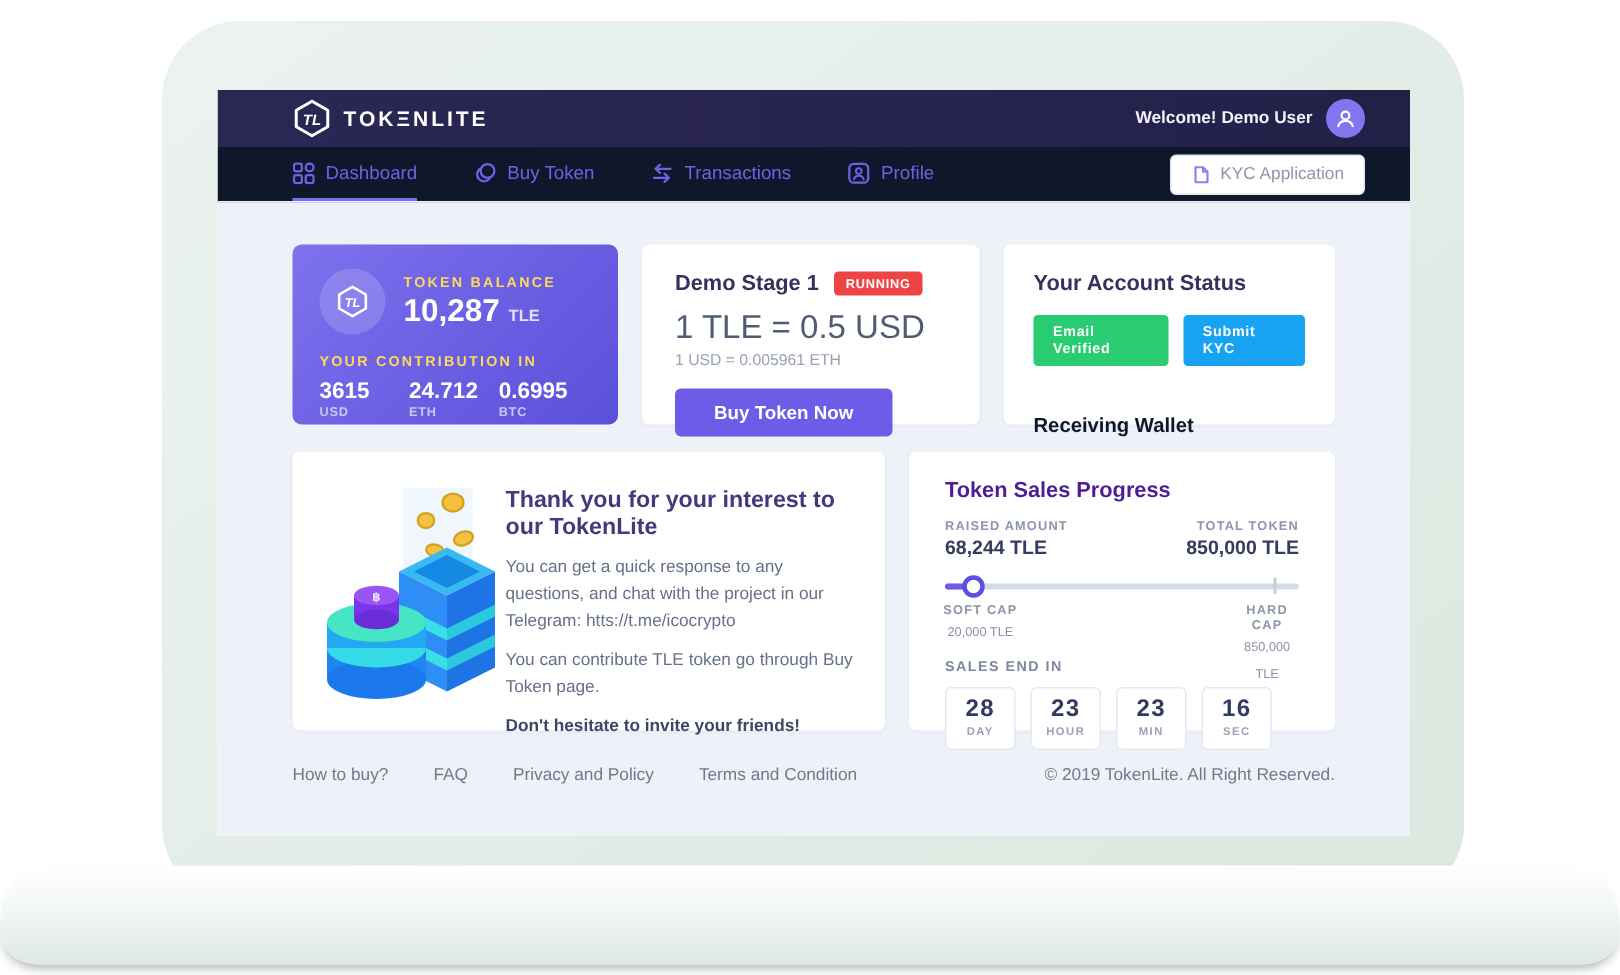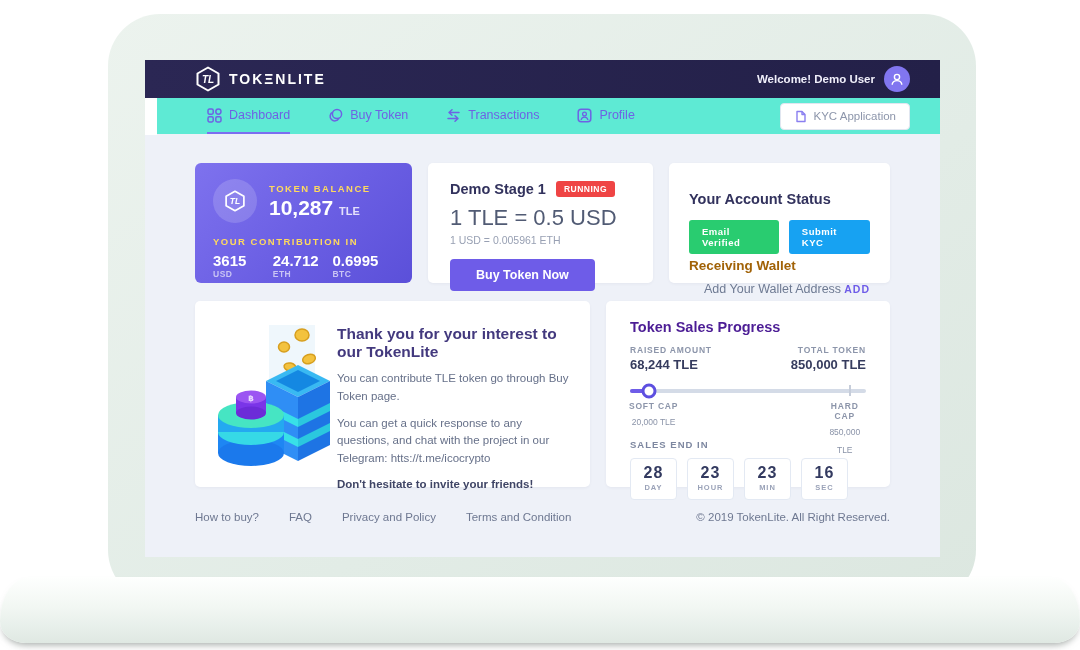--- a/index.html
+++ b/index.html
@@ -19,21 +19,21 @@
 
   
   .topbar { height:38px; flex:0 0 38px; background:linear-gradient(90deg,#2b2754,#232048); display:flex; align-items:center; padding:0 30px 0 50px; }
   .brand { display:flex; align-items:center; gap:8px; }
   .brand-text { color:#ffffff; font-weight:bold; font-size:14px; letter-spacing:2px; }
   .topbar-right { margin-left:auto; display:flex; align-items:center; gap:9px; }
   .welcome { color:#f0effa; font-size:11.5px; font-weight:bold; }
   .avatar { width:26px; height:26px; border-radius:50%; background:#8176f0; display:flex; align-items:center; justify-content:center; }
 
   
-  .navbar { height:37px; flex:0 0 37px; background:#5eead4; display:flex; align-items:stretch; padding:0 30px 0 50px; border-bottom:1px solid #eef1f7;margin-left:12px; }
+  .navbar { height:37px; flex:0 0 37px; background:#0f172a; display:flex; align-items:stretch; padding:0 30px 0 50px; border-bottom:1px solid #eef1f7; }
   .nav-item { display:flex; align-items:center; gap:7px; color:#6e62e4; font-size:12.5px; margin-right:38px; cursor:pointer; border-bottom:2px solid transparent; }
   .nav-item.active { border-bottom-color:#7c6ef0; }
   .kyc-btn { margin-left:auto; align-self:center; display:flex; gap:7px; border:1px solid #e0e6f0; border-radius:4px; background:#ffffff; padding:6px 13px; font-size:11.5px; color:#8d96ab; cursor:pointer; }
 
   
   .content { flex:1; background:#eef1f8; padding:28px 50px 0; }
   .row1 { display:flex; gap:16px; height:120px; }
   .row2 { display:flex; gap:16px; height:186px; margin-top:18px; }
   .card { background:#ffffff; border-radius:5px; box-shadow:0 1px 3px rgba(60,70,110,.06); }
 
@@ -54,27 +54,27 @@
   .stage-card { flex:1 1 0; padding:18px 22px; }
   .stage-title-row { display:flex; align-items:center; gap:10px; }
   .stage-title { color:#32325d; font-size:14.5px; font-weight:bold; }
   .badge { color:#fff; font-size:8.5px; font-weight:bold; letter-spacing:.5px; border-radius:3px; padding:3px 8px; }
   .badge-running { background:#ef4444; }
   .rate { color:#515b74; font-size:22px; margin-top:8px; }
   .sub-rate { color:#98a0b3; font-size:10.5px; margin-top:3px; }
   .buy-btn { margin-top:13px; background:#6e5ce8; color:#fff; border:none; border-radius:4px; font-weight:bold; font-size:12.5px; padding:9px 26px; cursor:pointer; }
 
   
-  .account-card { flex:1 1 0; padding:28px 20px; }
+  .account-card { flex:1 1 0; padding:18px 20px; }
   .acct-title { color:#32325d; font-size:14.5px; font-weight:bold; }
   .badge-row { display:flex; gap:10px; margin-top:13px; }
   .badge-lg { font-size:9.5px; padding:6px 13px; border-radius:3px; }
   .badge-email { background:#29cc70; }
   .badge-kyc { background:#17a2f2; }
-  .wallet-title { color:#a16207; font-size:13.5px; font-weight:bold; margin-top:4px; }
+  .wallet-title { color:#0f172a; font-size:13.5px; font-weight:bold; margin-top:32px; }
   .wallet-row { display:flex; align-items:center; margin-top:9px;margin-left:15px; }
   .wallet-text { color:#6e7a92; font-size:12.5px; }
   .add-link { margin-left:auto; color:#6e5ce8; font-size:10.5px; font-weight:bold; letter-spacing:1px; cursor:pointer; }
 
   
   .thanks-card { flex:0 0 395px; display:flex; padding:16px 20px 16px 14px; }
   .illus { flex:0 0 128px; display:flex; align-items:center; justify-content:center; }
   .thanks-body { flex:1; padding-top:8px; }
   .thanks-title { color:#43397e; font-size:15.5px; font-weight:bold; }
   .thanks-p { color:#667089; font-size:11.5px; line-height:1.55; margin-top:9px; }
@@ -280,22 +280,22 @@
               <ellipse cx="37" cy="96" rx="33" ry="13" fill="#46e5c3"></ellipse>
 
               <rect x="22" y="78" width="30" height="16" fill="#7a35e8"></rect>
               <ellipse cx="37" cy="94" rx="15" ry="6.5" fill="#6c2bd8"></ellipse>
               <ellipse cx="37" cy="78" rx="15" ry="6.5" fill="#9b55f2"></ellipse>
               <text x="37" y="81.5" font-size="8" font-weight="bold" fill="#e8d9ff" text-anchor="middle">฿</text>
             </svg>
           </div>
           <div class="thanks-body">
             <div class="thanks-title">Thank you for your interest to our TokenLite</div>
+            <div class="thanks-p">You can get a quick response to any questions, and chat with the project in our Telegram: htts://t.me/icocrypto</div>
             <div class="thanks-p">You can contribute TLE token go through Buy Token page.</div>
-            <div class="thanks-p">You can get a quick response to any questions, and chat with the project in our Telegram: htts://t.me/icocrypto</div>
             <div class="thanks-strong">Don't hesitate to invite your friends!</div>
           </div>
         </div>
 
         <div class="card progress-card">
           <div class="prog-title">Token Sales Progress</div>
           <div class="prog-labels">
             <span class="mini-label">RAISED AMOUNT</span>
             <span class="mini-label">TOTAL TOKEN</span>
           </div>

